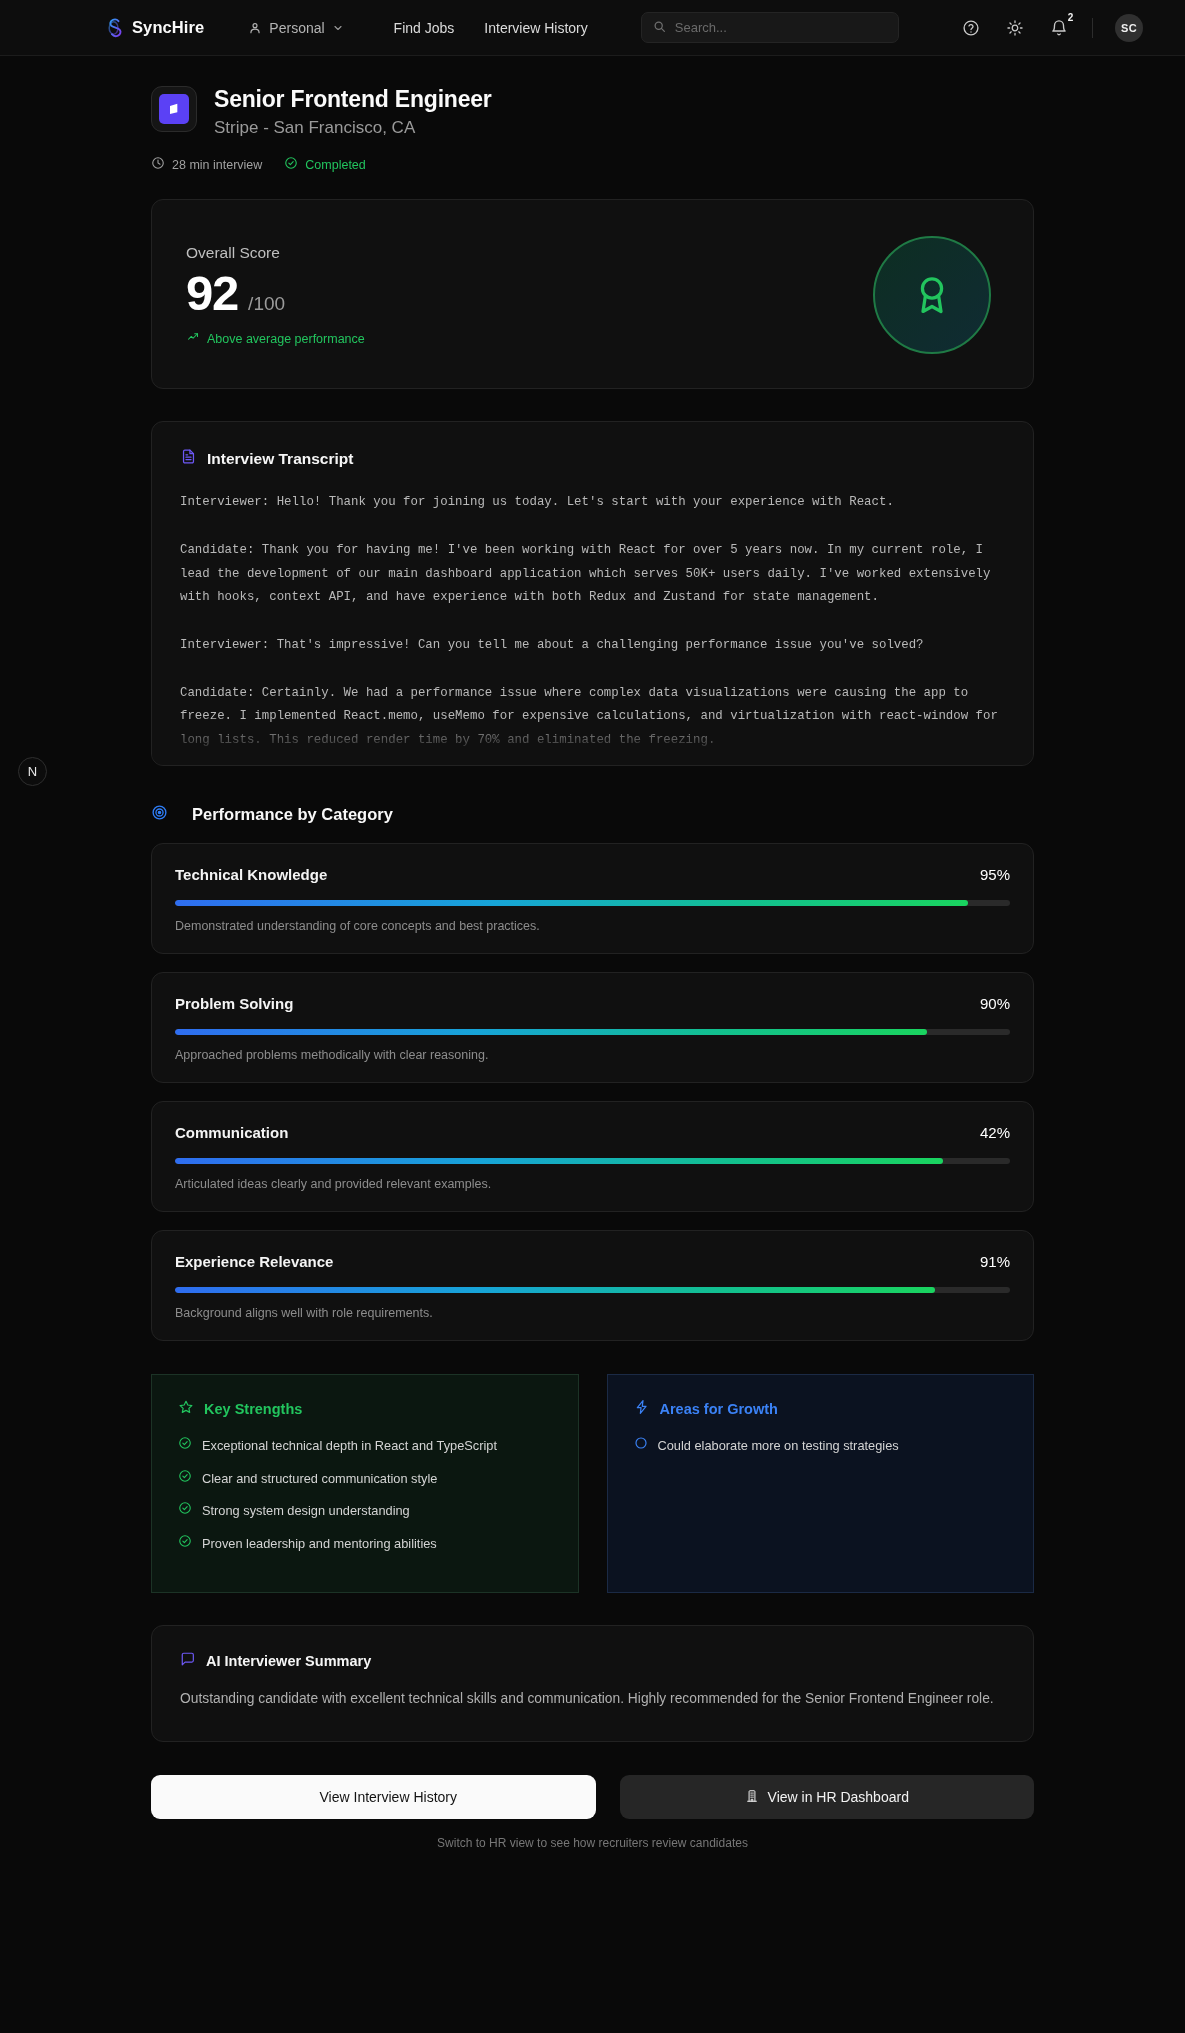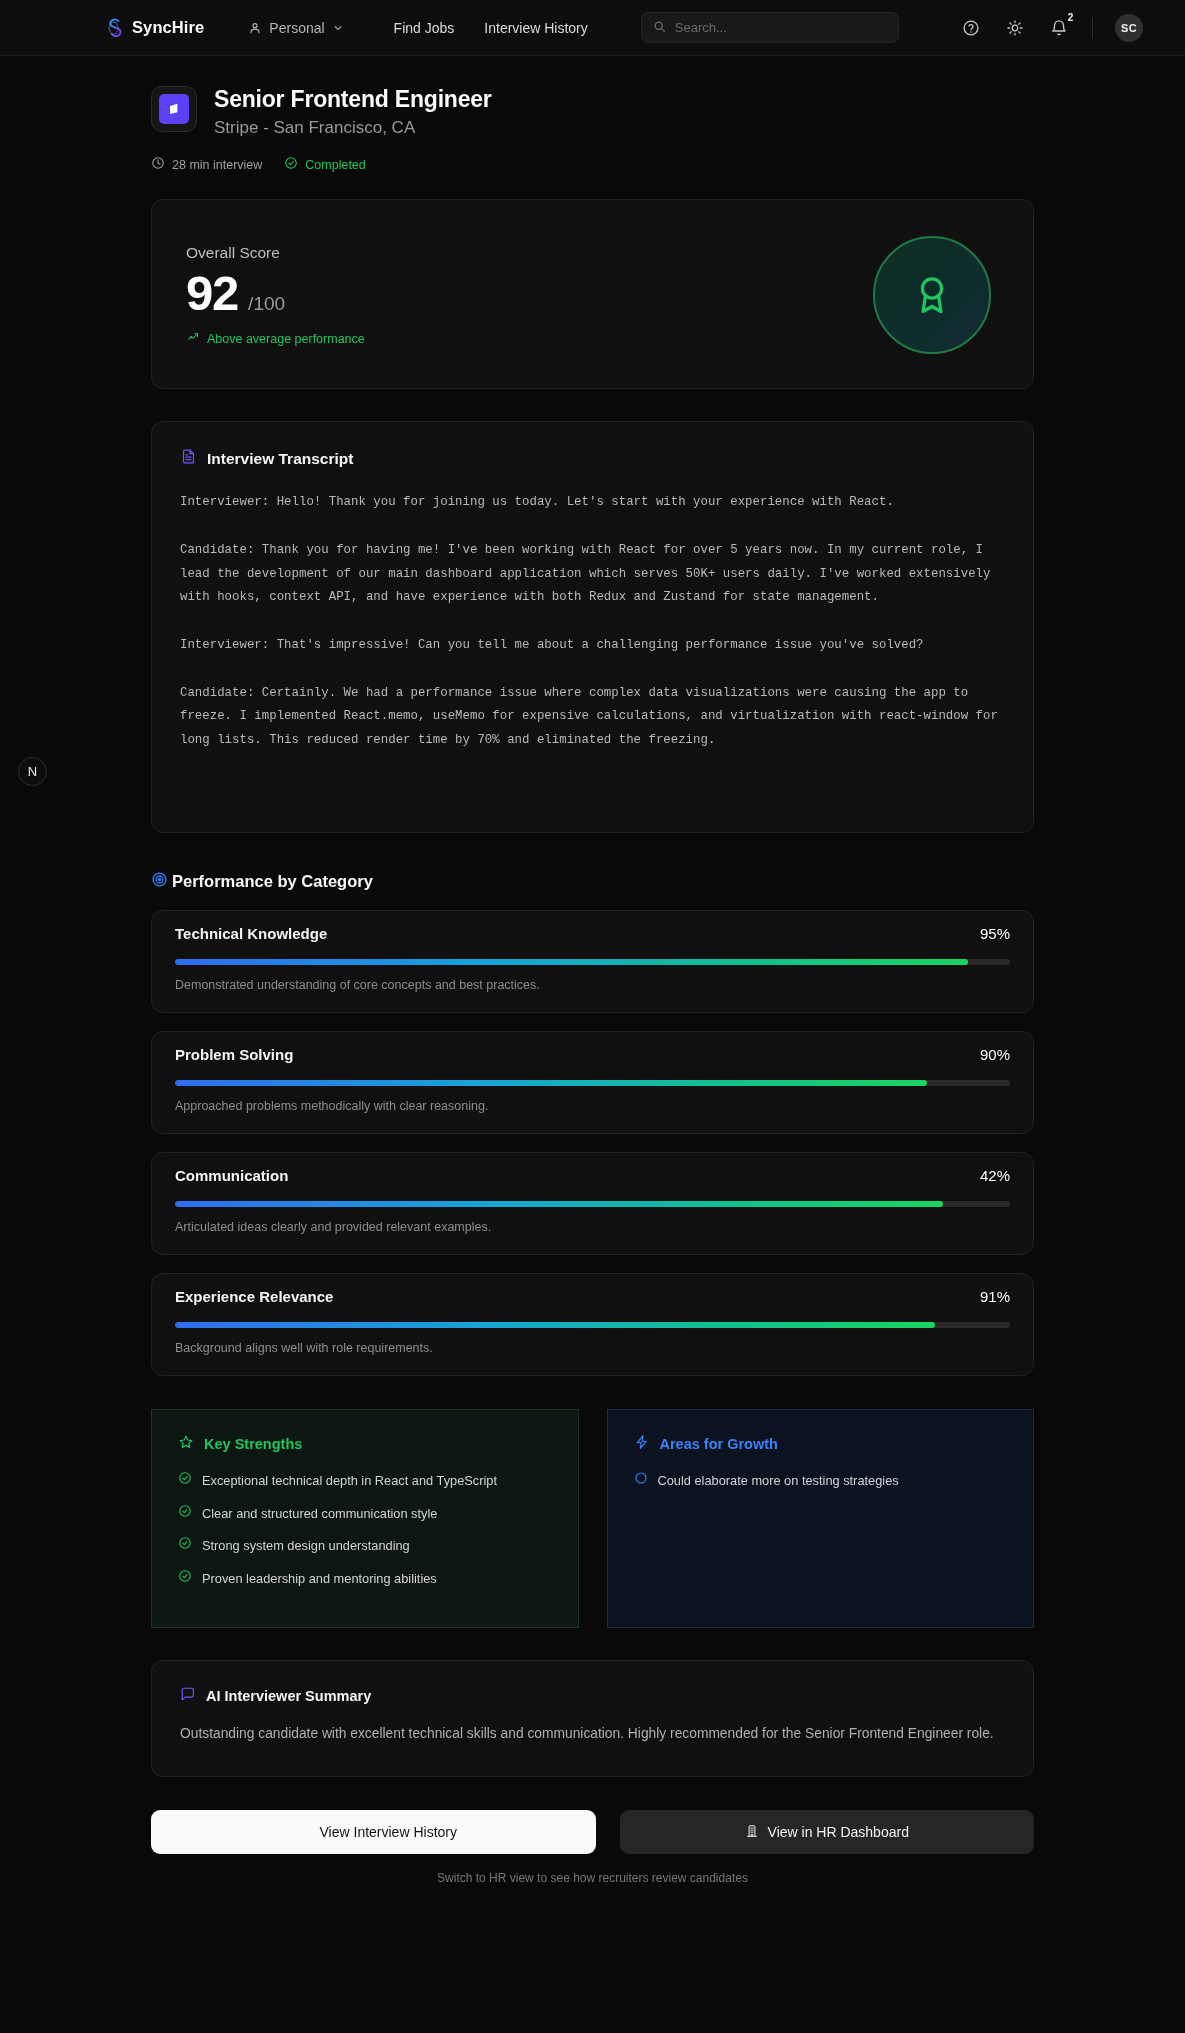--- a/index.html
+++ b/index.html
@@ -114,43 +114,43 @@
   .score-note { display: flex; align-items: center; gap: 7px; margin-top: 13px; font-size: 12.5px; color: #22c55e; }
   .medal {
     width: 118px; height: 118px; border-radius: 50%;
     border: 2px solid #1f7a45;
     background: linear-gradient(135deg, #0d2e22 0%, #102b33 100%);
     display: flex; align-items: center; justify-content: center;
     flex: none;
   }
 
   
-  .transcript-card { margin-top: 32px; padding: 26px 28px 0 28px; height: 412px; overflow: hidden; position: relative; }
+  .transcript-card { margin-top: 32px; padding: 26px 28px 0 28px; height: 345px; overflow: hidden; position: relative; }
   .card-head { display: flex; align-items: center; gap: 10px; }
   .card-head-title { font-size: 15.5px; font-weight: bold; color: #f6f6f6; }
   .transcript-body {
     margin-top: 22px;
     font-family: "Liberation Mono", "DejaVu Sans Mono", monospace;
     font-size: 12.4px;
     line-height: 1.92;
     color: #b9b9b9;
     white-space: pre-wrap;
     word-break: break-word;
   }
   .transcript-fade {
     position: absolute; left: 0; right: 0; bottom: 0; height: 46px;
     background: linear-gradient(to bottom, rgba(16,16,16,0), #101010 78%);
     pointer-events: none;
   }
 
   
-  .section-head { display: flex; align-items: center; gap: 4px; margin-top: 38px; }
+  .section-head { display: flex; align-items: center; gap: 24px; margin-top: 38px; }
   .section-title { font-size: 16.5px; font-weight: bold; color: #f8f8f8; }
 
-  .cat-card { margin-top: 18px; padding: 14px 23px 20px 23px; }
+  .cat-card { margin-top: 18px; padding: 22px 23px 20px 23px; }
   .cat-top { display: flex; align-items: center; justify-content: space-between; }
   .cat-name { font-size: 15px; font-weight: bold; color: #f4f4f4; }
   .cat-pct { font-size: 15px; font-weight: normal; color: #ffffff; }
   .bar-track { height: 6px; border-radius: 4px; background: #2a2a2a; margin-top: 17px; overflow: hidden; }
   .bar-fill { height: 100%; border-radius: 4px; background: linear-gradient(to right, #2f6df0 0%, #17a4d8 40%, #12c08f 72%, #1ad45f 100%); }
   .cat-desc { margin-top: 13px; font-size: 12.5px; color: #8d8d8d; }
 
   
   .two-col { display: flex; gap: 28px; margin-top: 33px; }
   .panel { flex: 1; border-radius: 0; padding: 24px 26px 26px 26px; min-height: 207px; }

